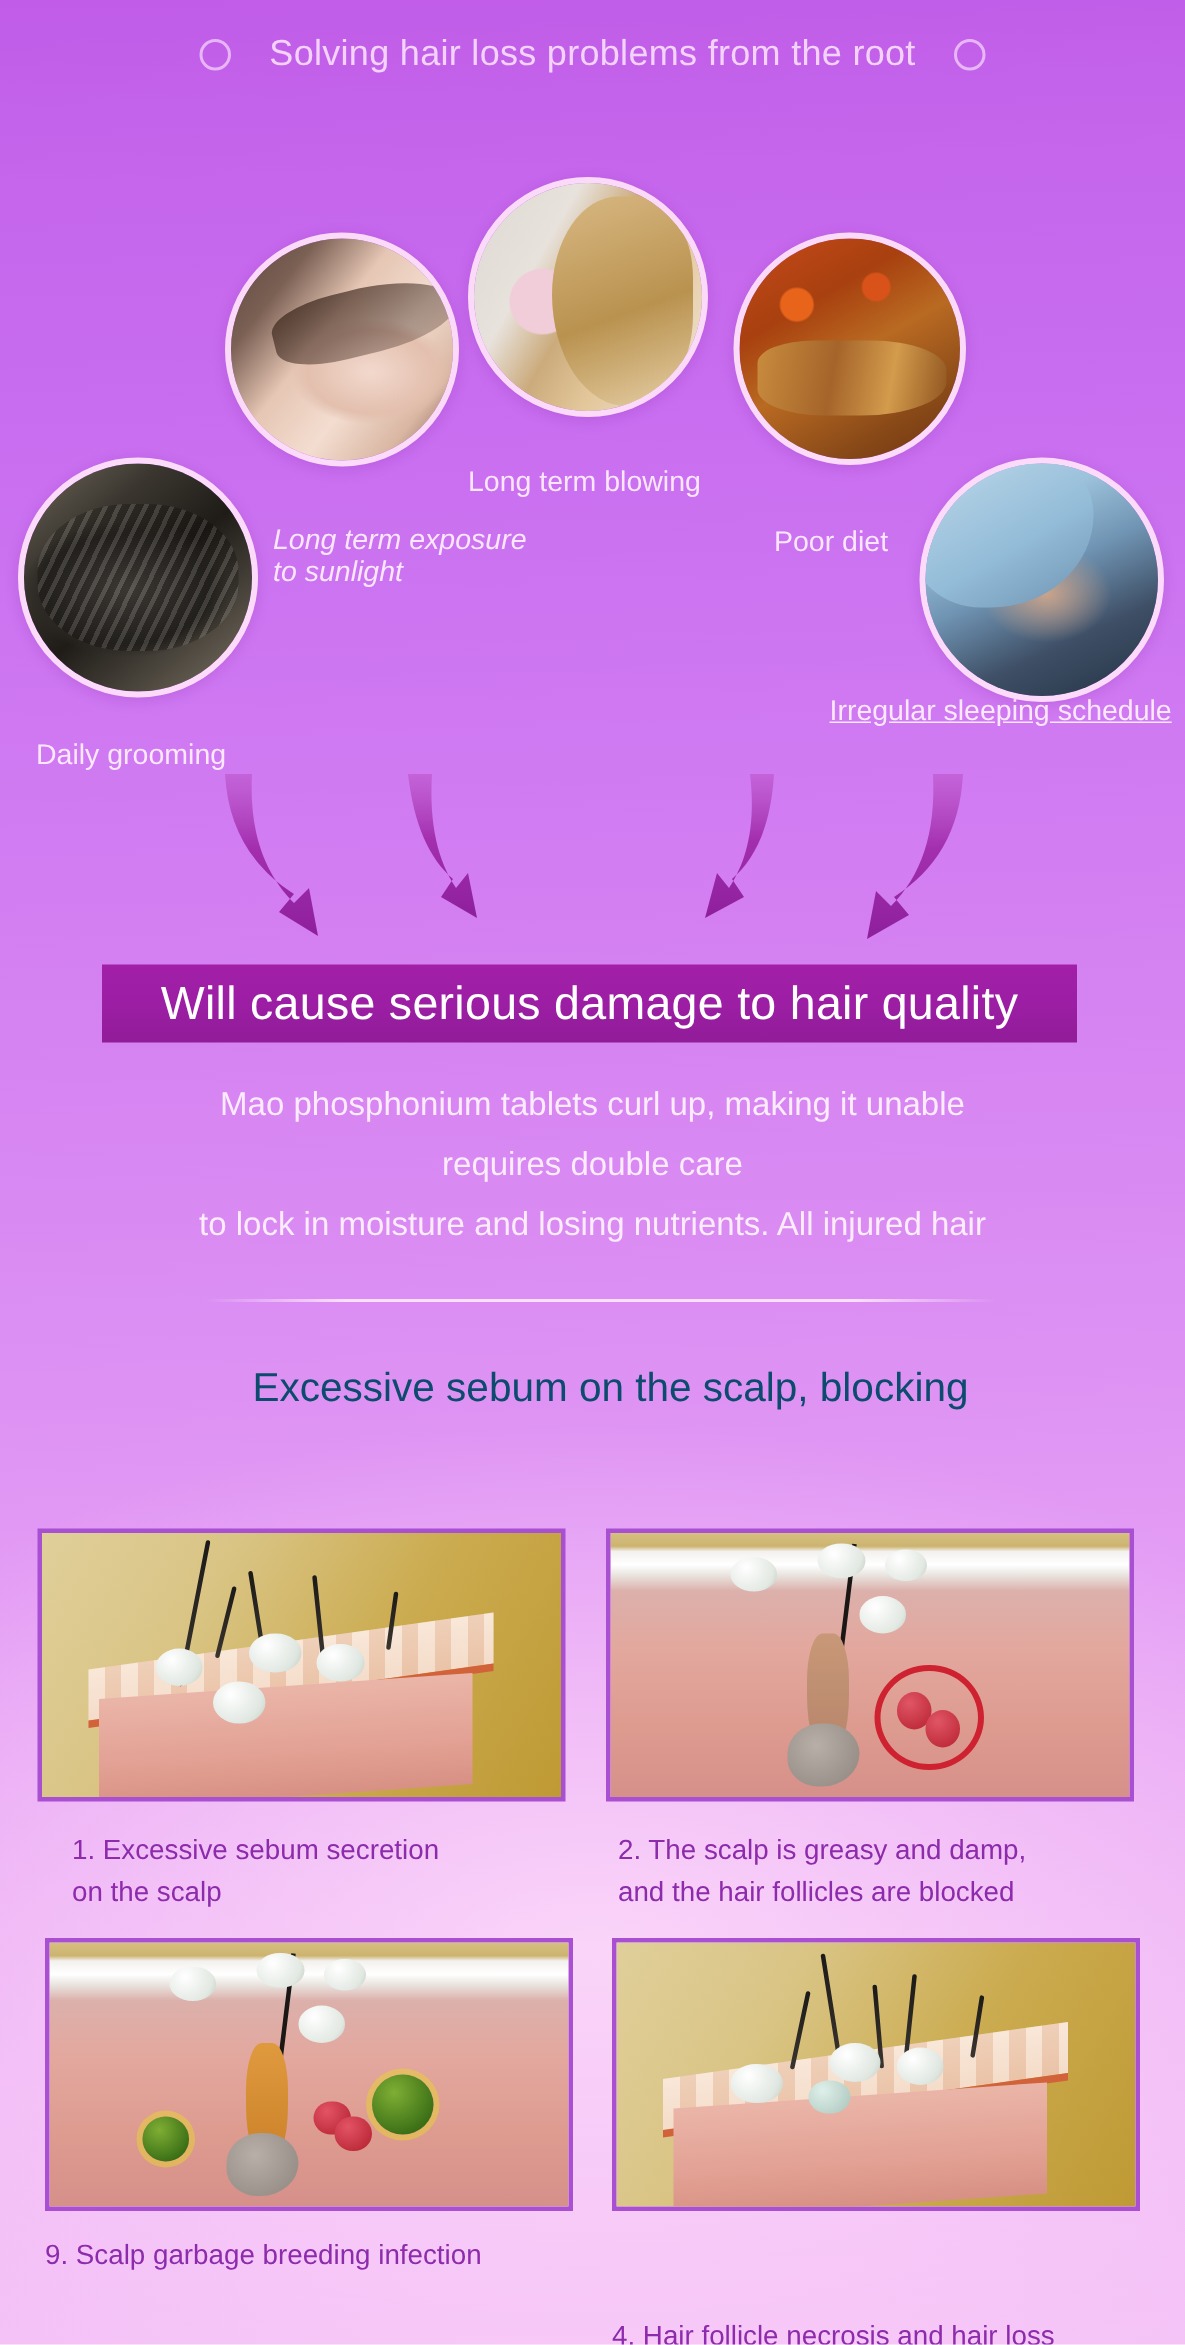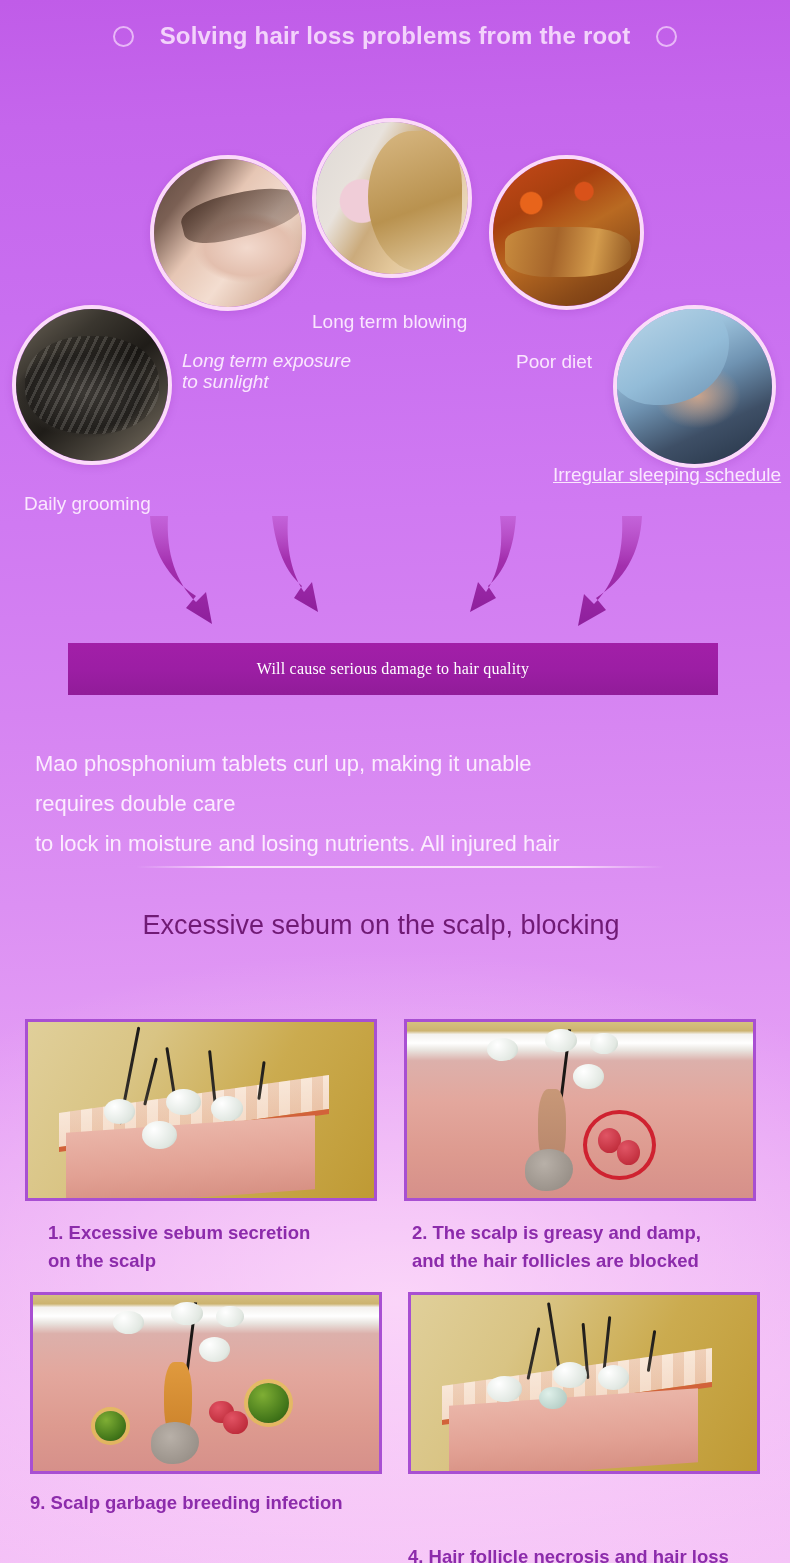--- a/index.html
+++ b/index.html
@@ -29,21 +29,20 @@
   }
   .ring {
     width:21px; height:21px; border-radius:50%;
     border:2px solid rgba(255,235,255,0.62);
     flex:0 0 auto;
   }
   .header-title {
     font-size:24px; letter-spacing:0.2px;
     color:rgba(255,240,255,0.80);
     white-space:nowrap;
-    font-weight:bold;
   }
 
   
   .circle {
     position:absolute; border-radius:50%;
     border:4px solid rgba(255,228,250,0.92);
     overflow:hidden;
     box-shadow:0 2px 9px rgba(110,20,150,0.17);
   }
   .circle .ph { position:absolute; inset:0; }
@@ -120,39 +119,39 @@
 
   
   .arrows { position:absolute; left:0; top:512px; width:790px; height:130px; }
 
   
   .banner {
     position:absolute; left:68px; top:643px; width:650px; height:52px;
     background:linear-gradient(180deg,#a21fa8 0%,#9c1ea4 50%,#911c99 100%);
     display:flex; align-items:center; justify-content:center;
   }
-  .banner-text { color:#ffffff; font-size:16px; letter-spacing:.2px; white-space:nowrap;font-family:Liberation Serif, serif; }
+  .banner-text { color:#ffffff; font-size:31px; letter-spacing:.2px; white-space:nowrap; }
 
   
   .para {
     position:absolute; left:35px; top:716px; width:720px;
-    color:rgba(255,244,255,0.92);
-    font-size:22px; line-height:40px;margin-top:28px;
+    text-align:center; color:rgba(255,244,255,0.92);
+    font-size:22px; line-height:40px;
   }
 
   
   .divider {
     position:absolute; left:136px; top:866px; width:528px; height:2px;
     background:linear-gradient(90deg, rgba(255,235,250,0) 0%, rgba(255,238,252,0.85) 18%, rgba(255,238,252,0.85) 82%, rgba(255,235,250,0) 100%);
   }
 
   
   .sec-head {
-    position:absolute; left:11px; top:903px; width:740px;
-    text-align:center; color:#701a75; font-size:27px; line-height:44px;
+    position:absolute; left:37px; top:903px; width:740px;
+    text-align:center; color:#0c4a6e; font-size:27px; line-height:44px;
   }
 
   
   .panel {
     position:absolute; border:3px solid #a84fd2; overflow:hidden;
   }
   #p1 { left:25px;  top:1019px; width:352px; height:182px; }
   #p2 { left:404px; top:1019px; width:352px; height:182px; }
   #p3 { left:30px;  top:1292px; width:352px; height:182px; }
   #p4 { left:408px; top:1292px; width:352px; height:182px; }
@@ -223,21 +222,20 @@
   }
   .art-cross .blood {
     position:absolute; border-radius:50%;
     background:radial-gradient(circle at 36% 30%,#e25364,#b21f2d);
   }
 
   
   .cap {
     position:absolute; color:#8c2bab; font-size:18.5px; line-height:28px;
     white-space:pre-line;
-    font-weight:bold;
   }
   #cap1 { left:48px;  top:1219px; width:330px; }
   #cap2 { left:412px; top:1219px; width:345px; }
   #cap3 { left:30px;  top:1489px; width:355px; }
   #cap4 { left:408px; top:1543px; width:355px; }
 </style>
 </head>
 <body>
 
 <div class="header">

